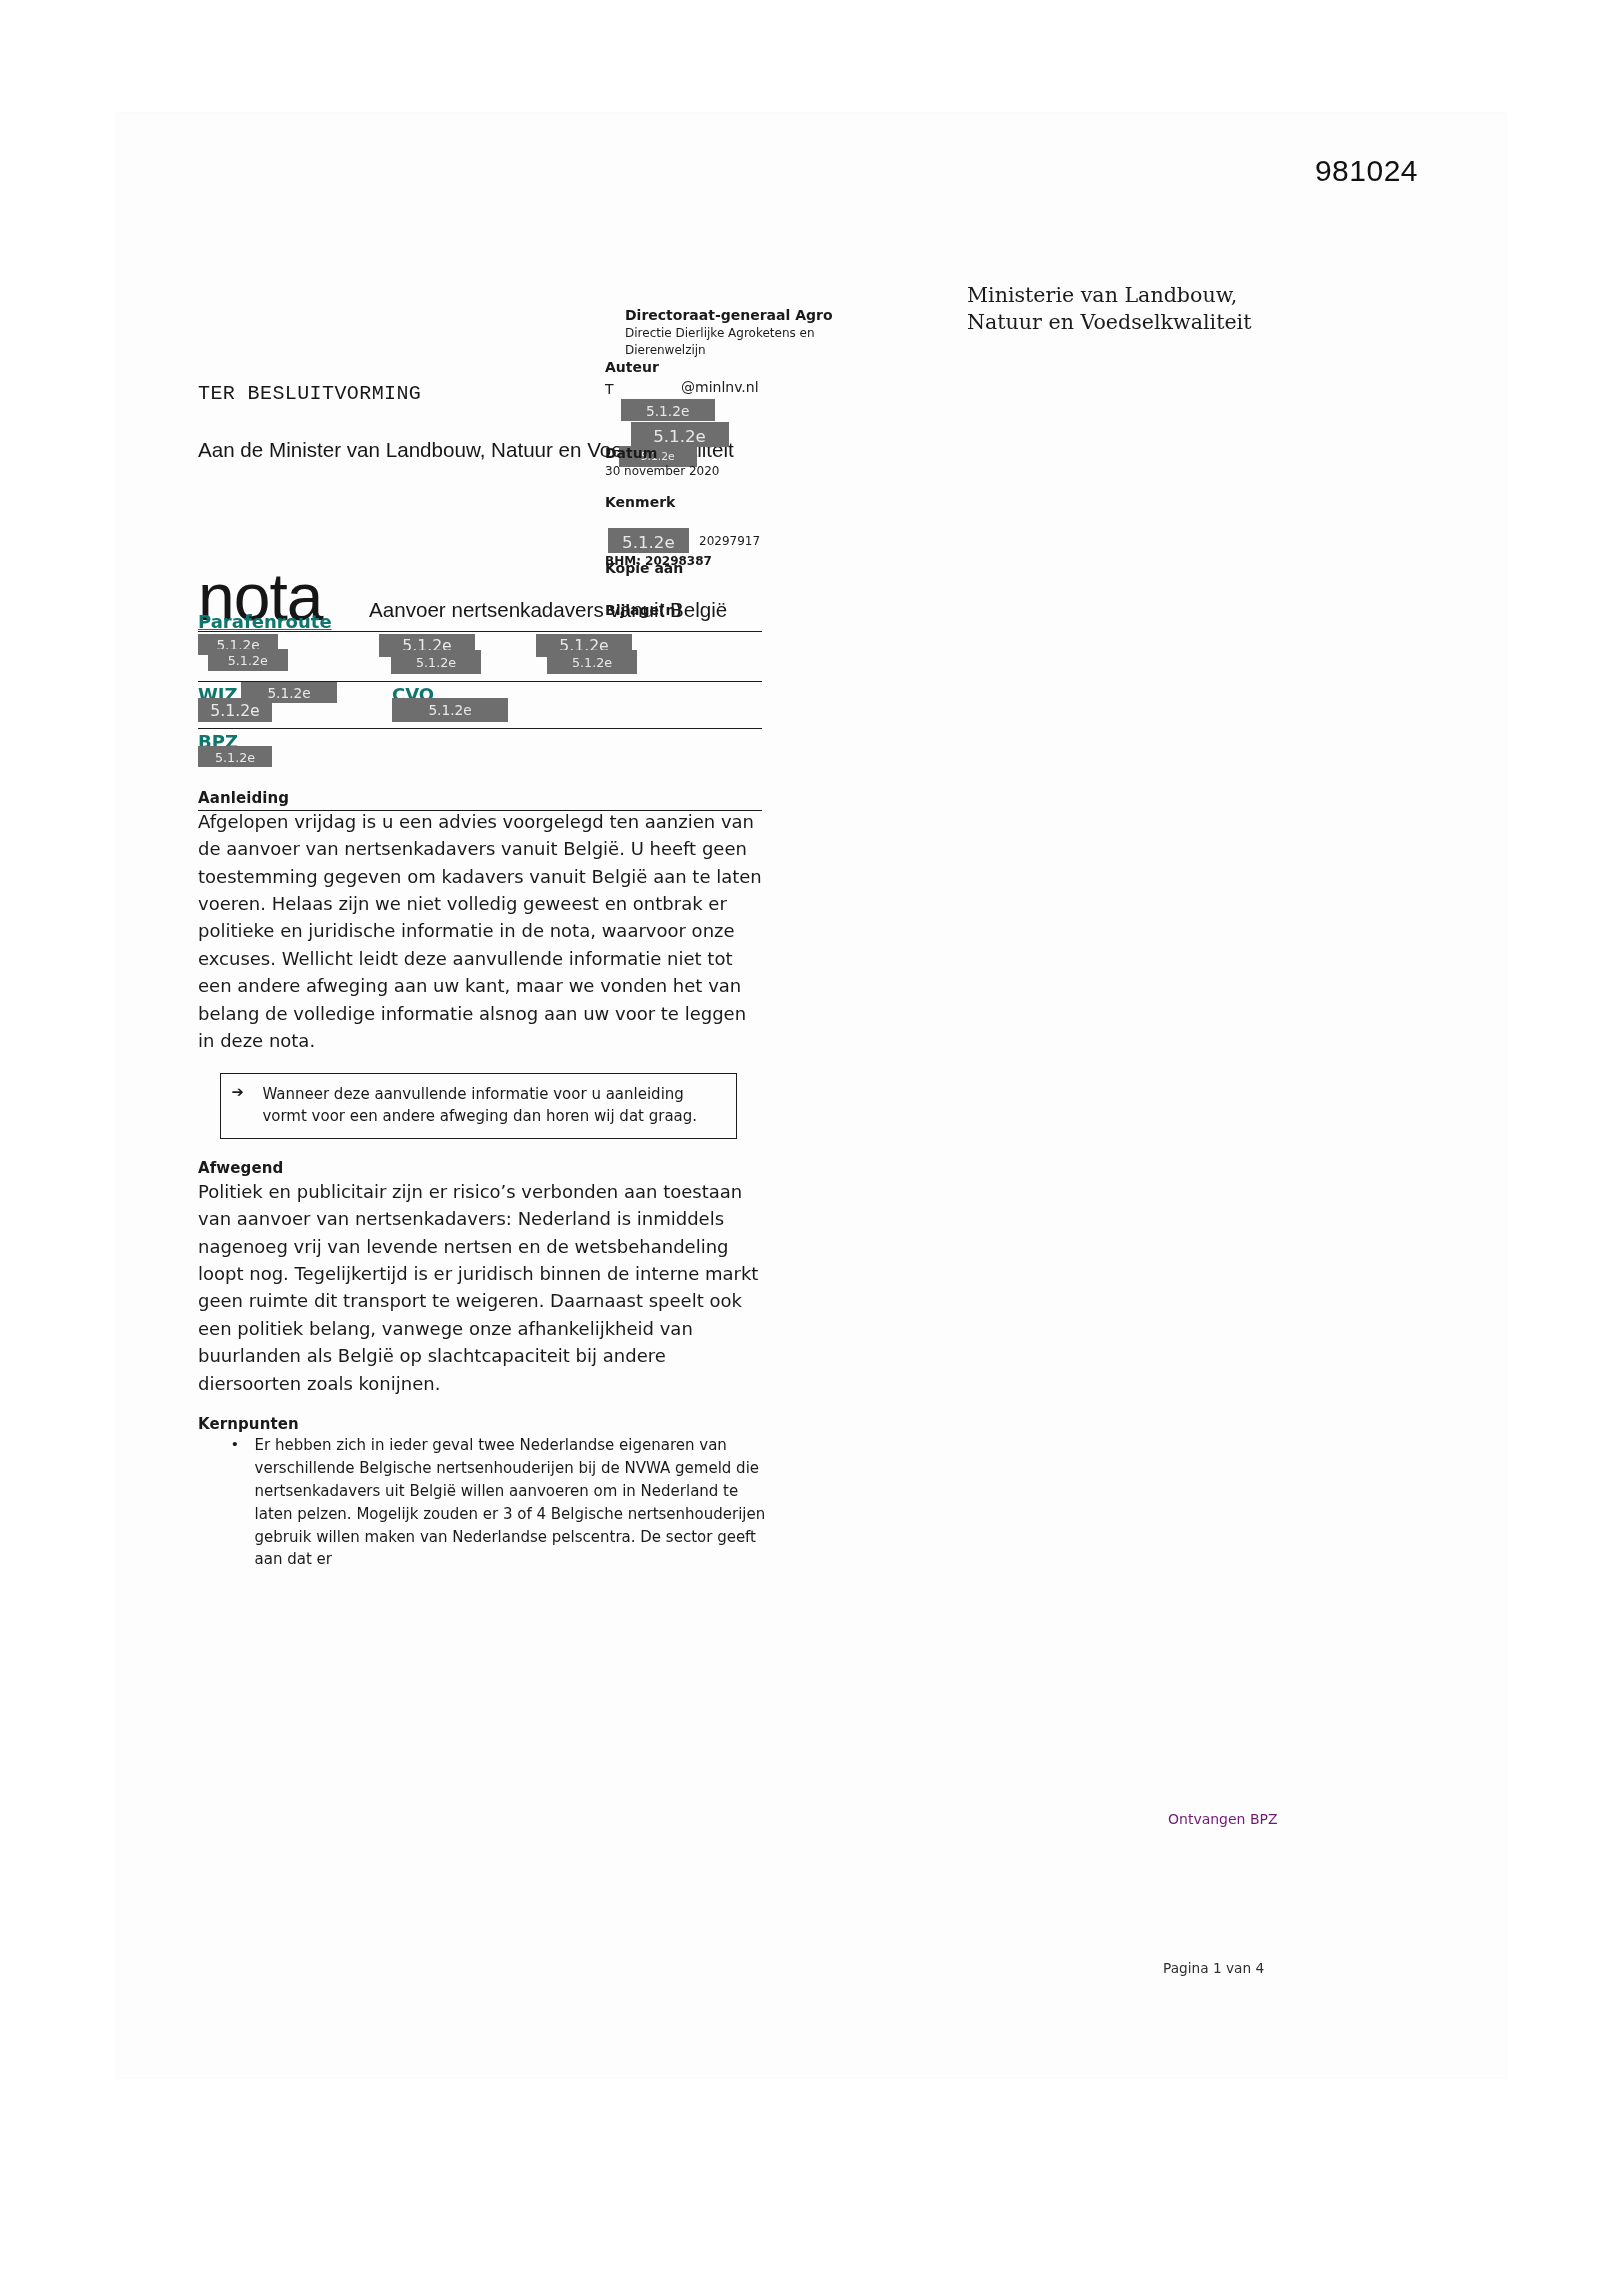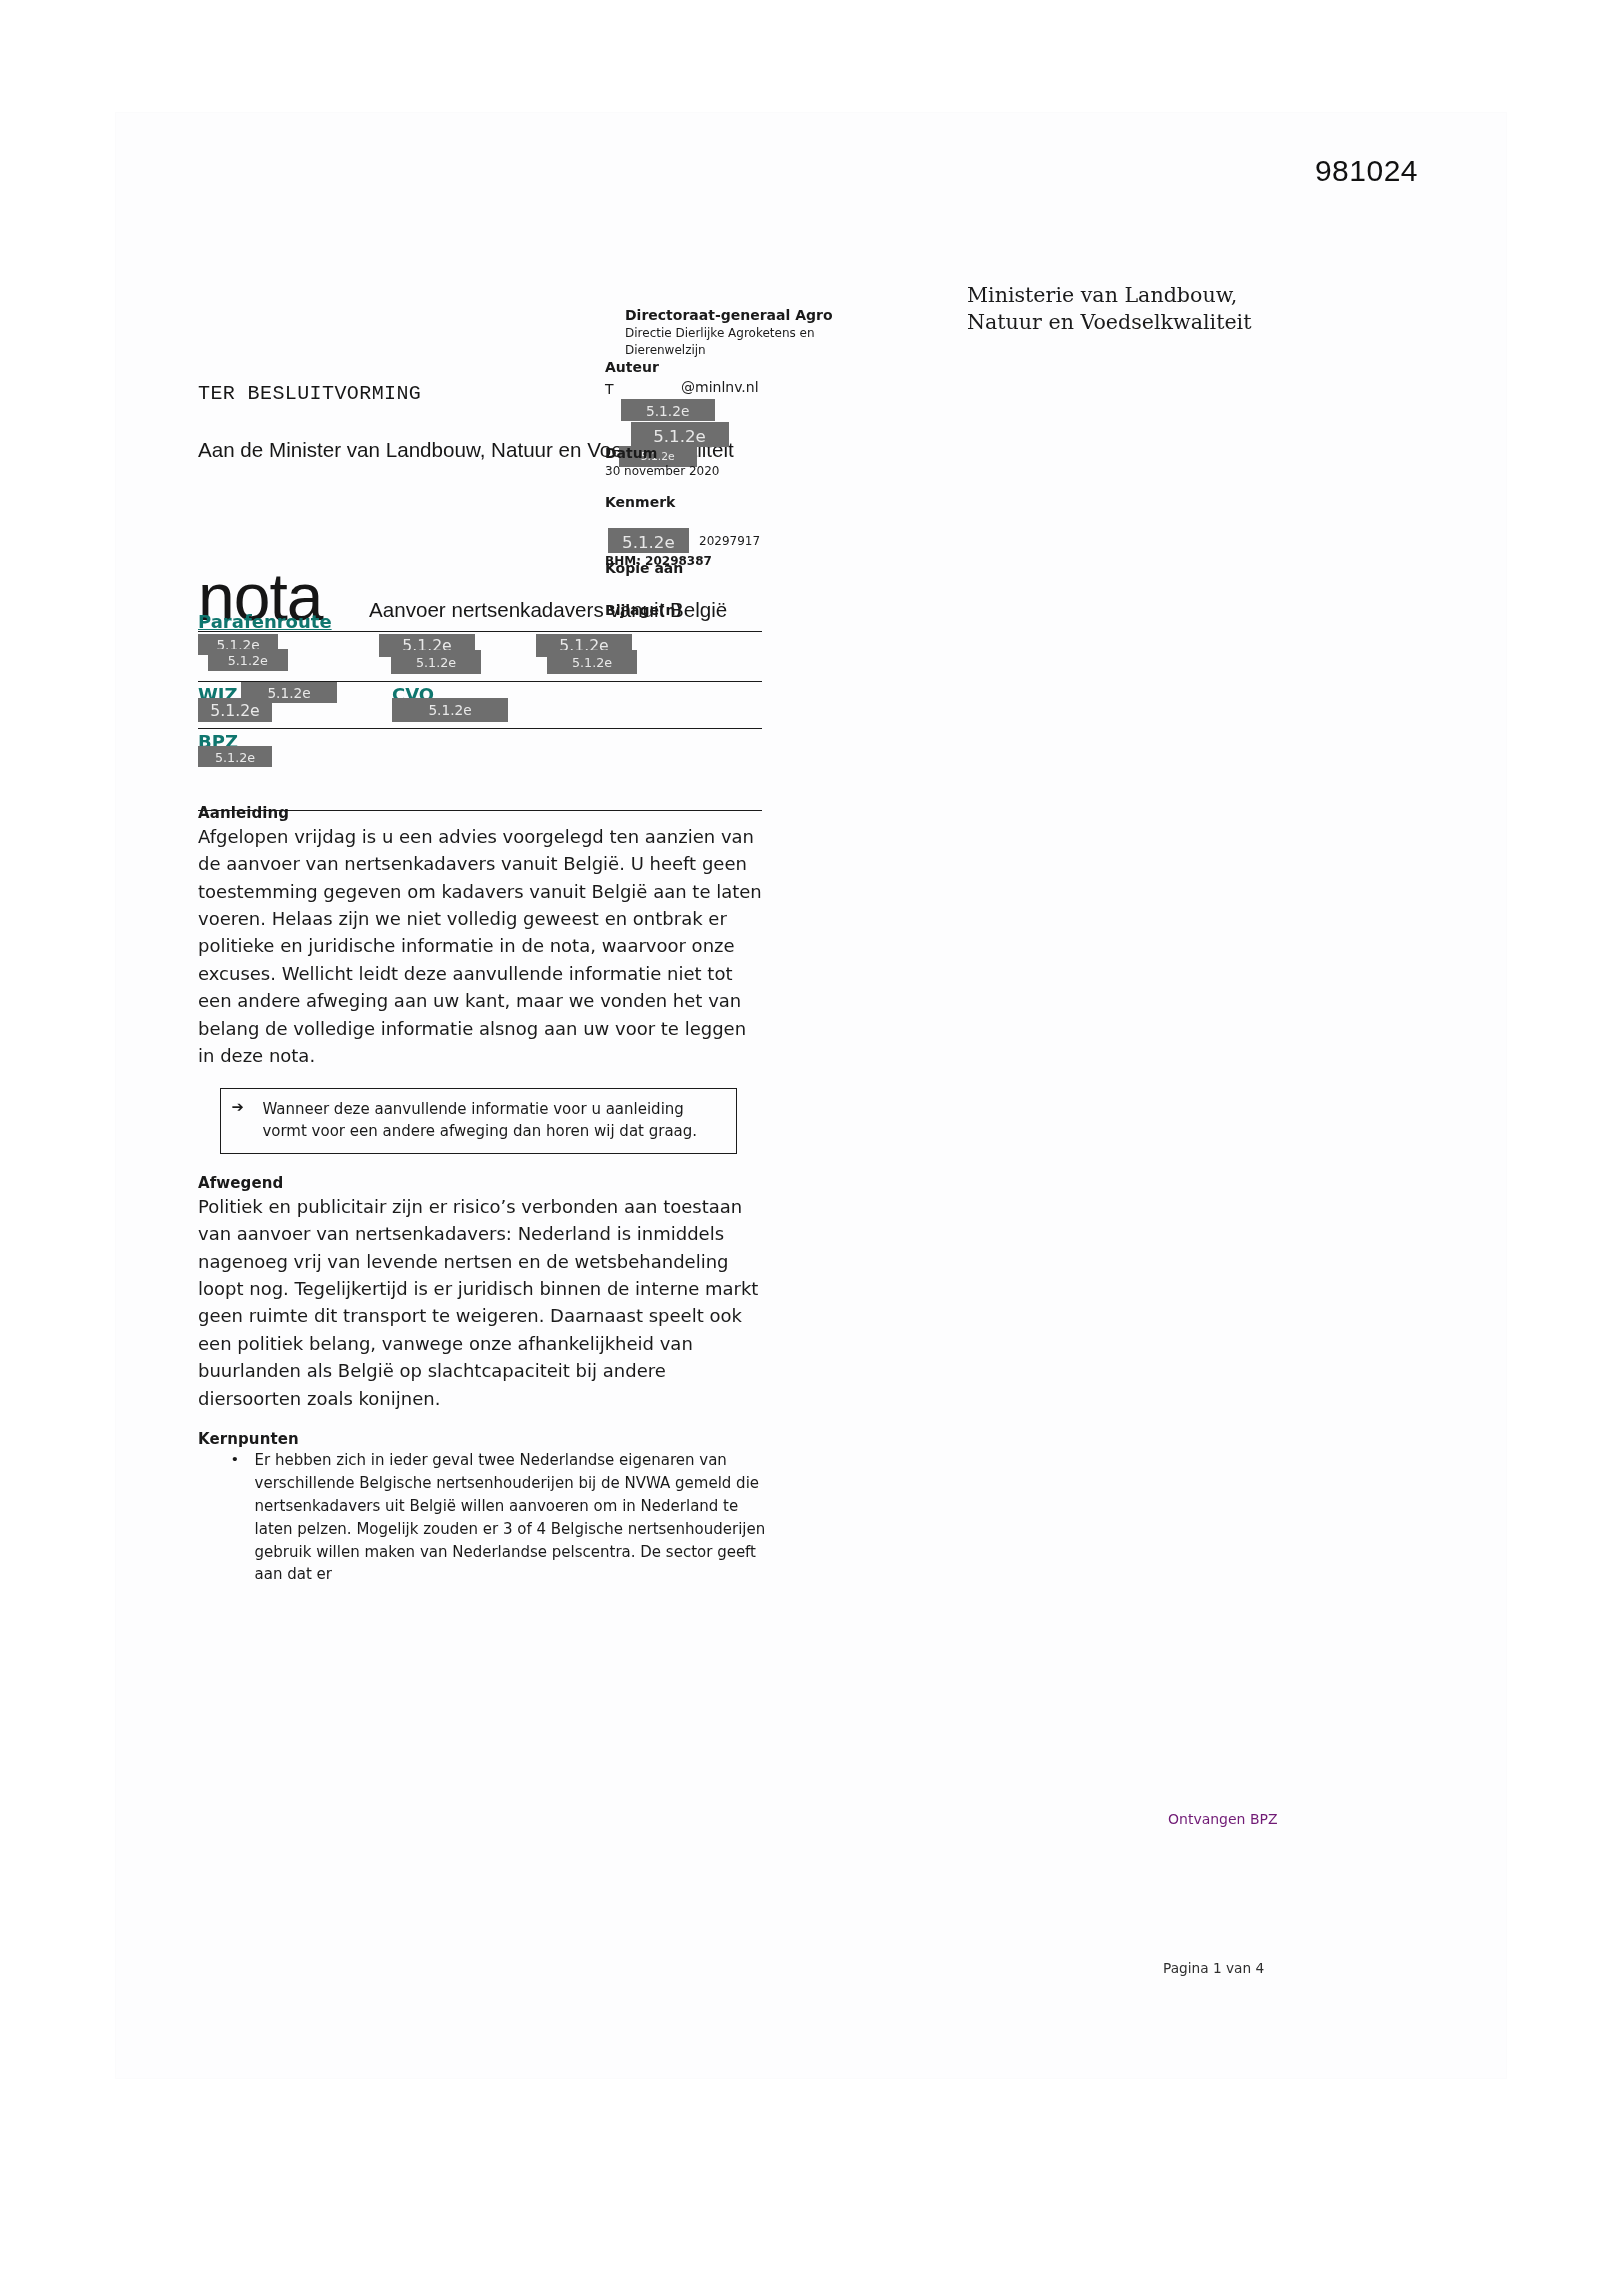--- a/index.html
+++ b/index.html
@@ -168,21 +168,20 @@
   }
 
   
   #body {
     position: absolute;
     left: 82px;
     top: 676px;
     width: 568px;
     font-family: "DejaVu Sans", sans-serif;
     color: #1a1a1a;
-    margin-top: 15px;
   }
   .sec-h {
     font-weight: bold;
     font-size: 15px;
     margin: 0 0 1px 0;
     letter-spacing: 0.1px;
   }
   .sec-p {
     font-size: 18px;
     line-height: 1.52;

